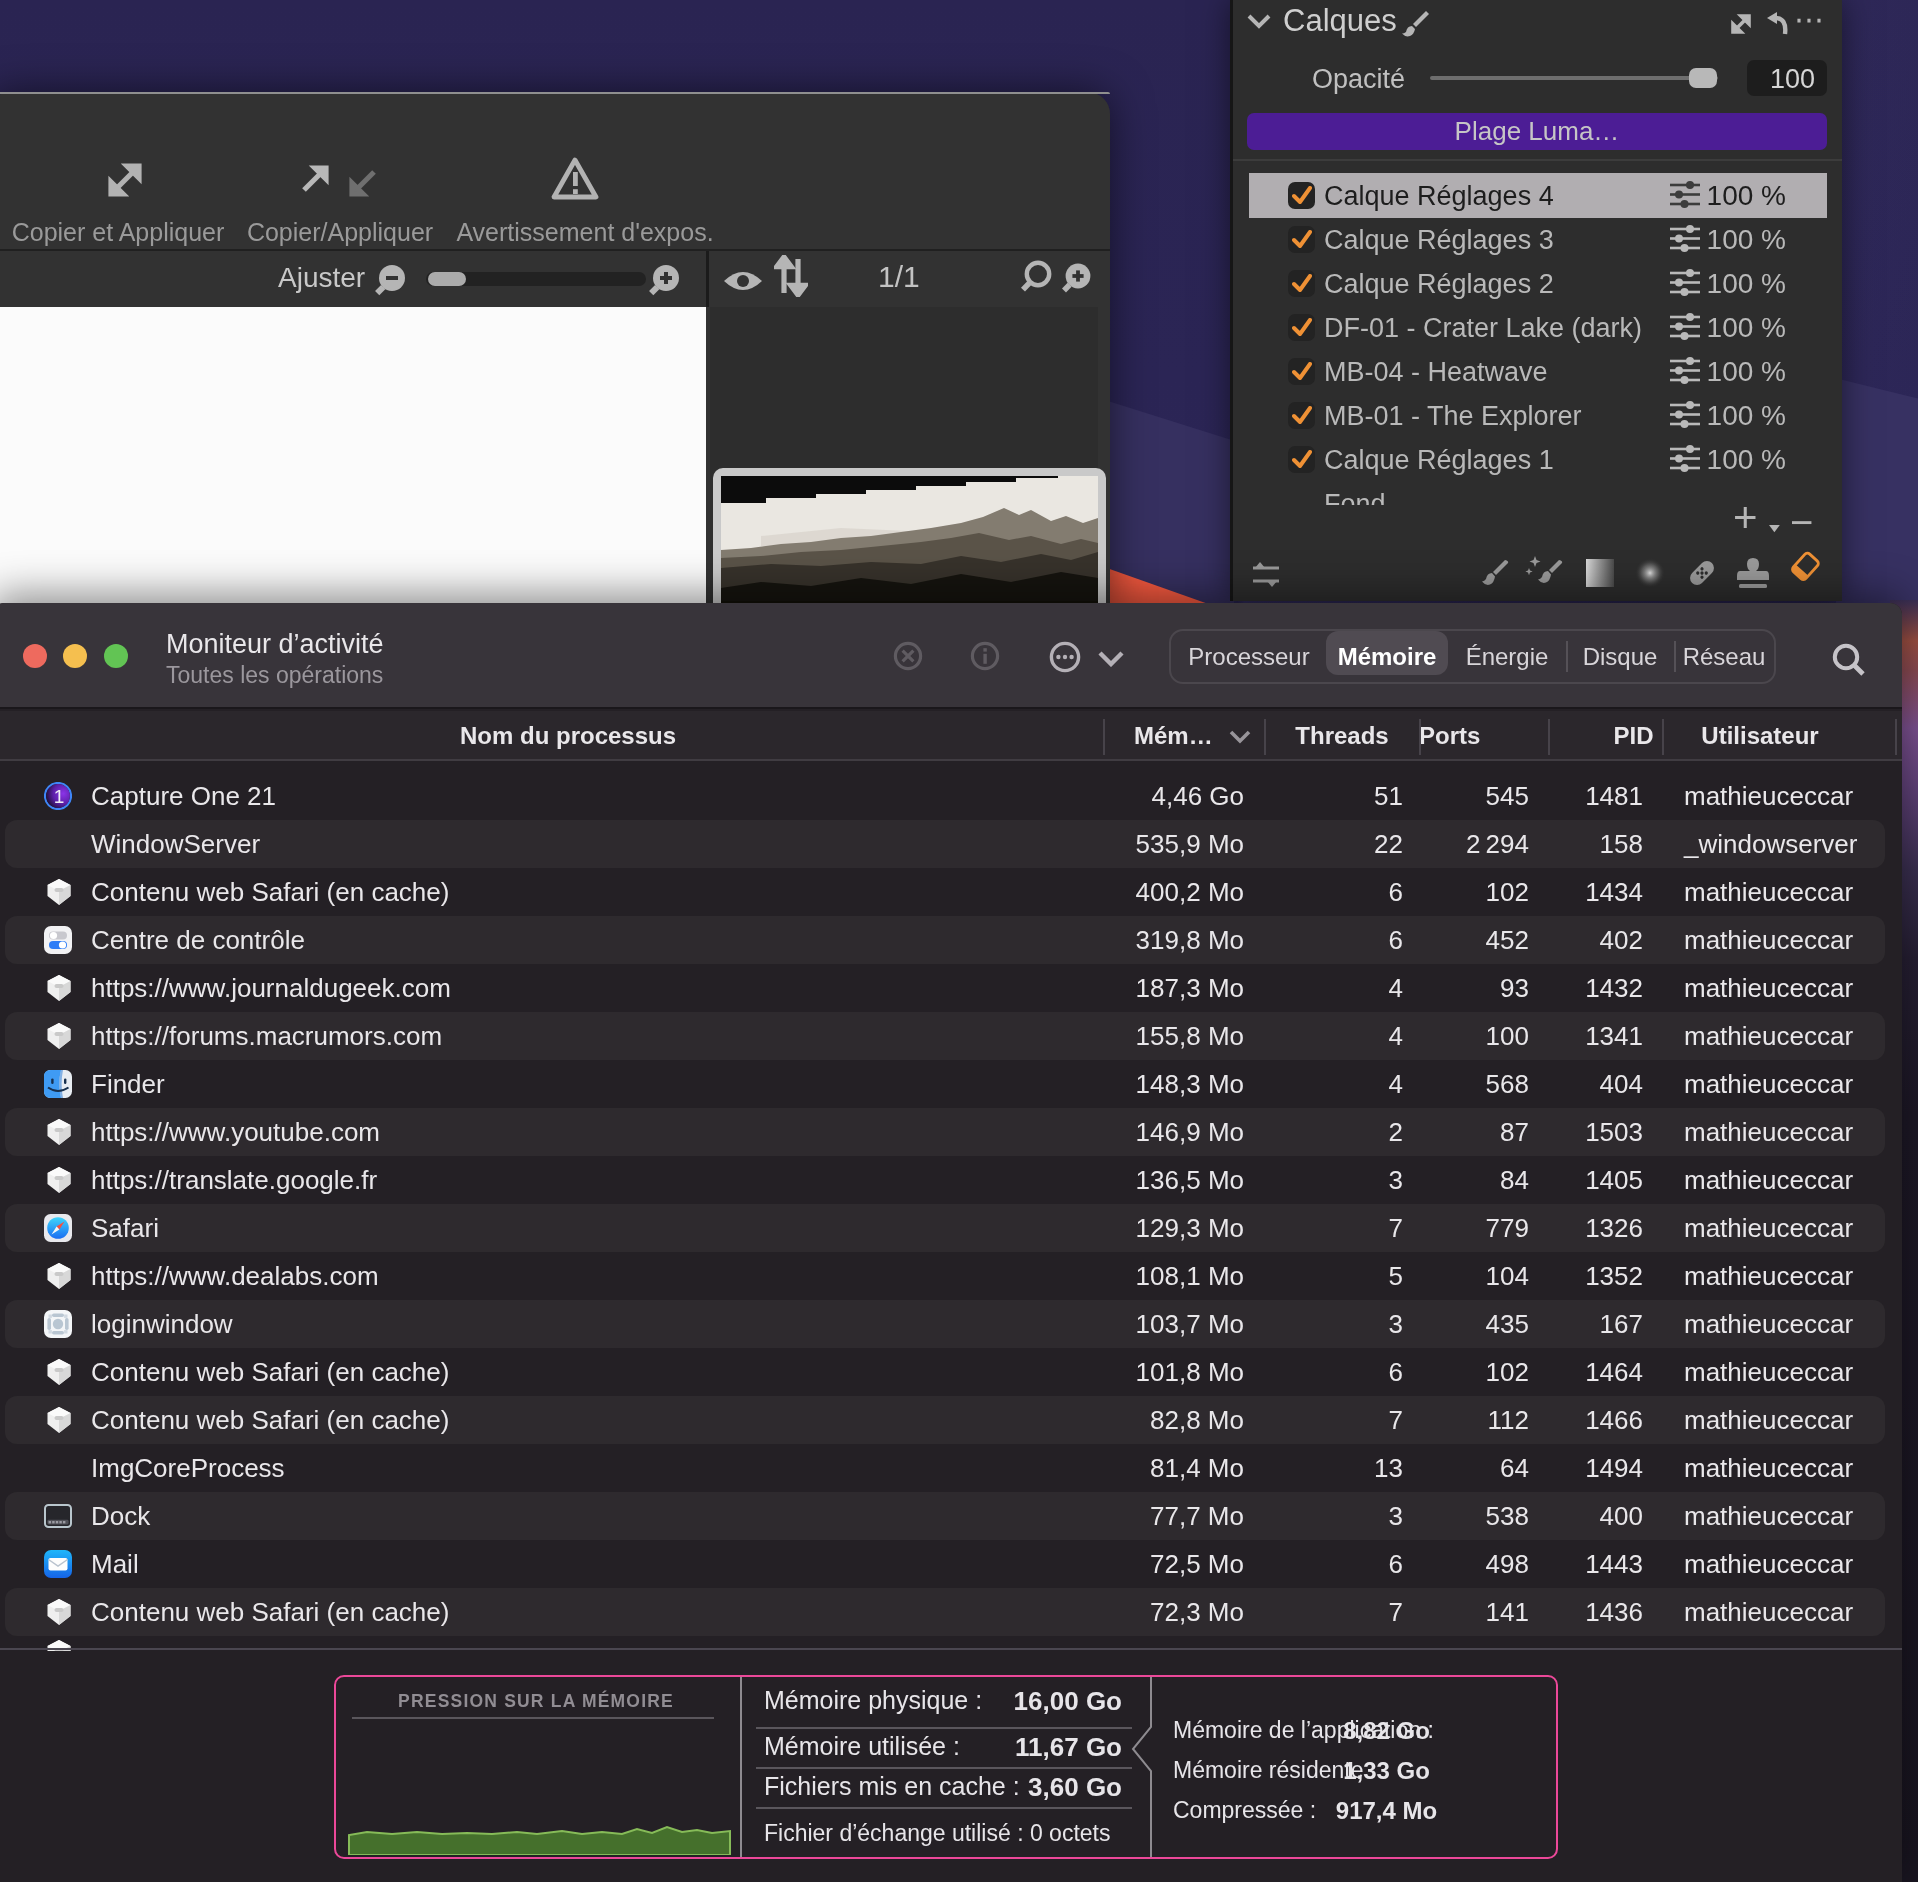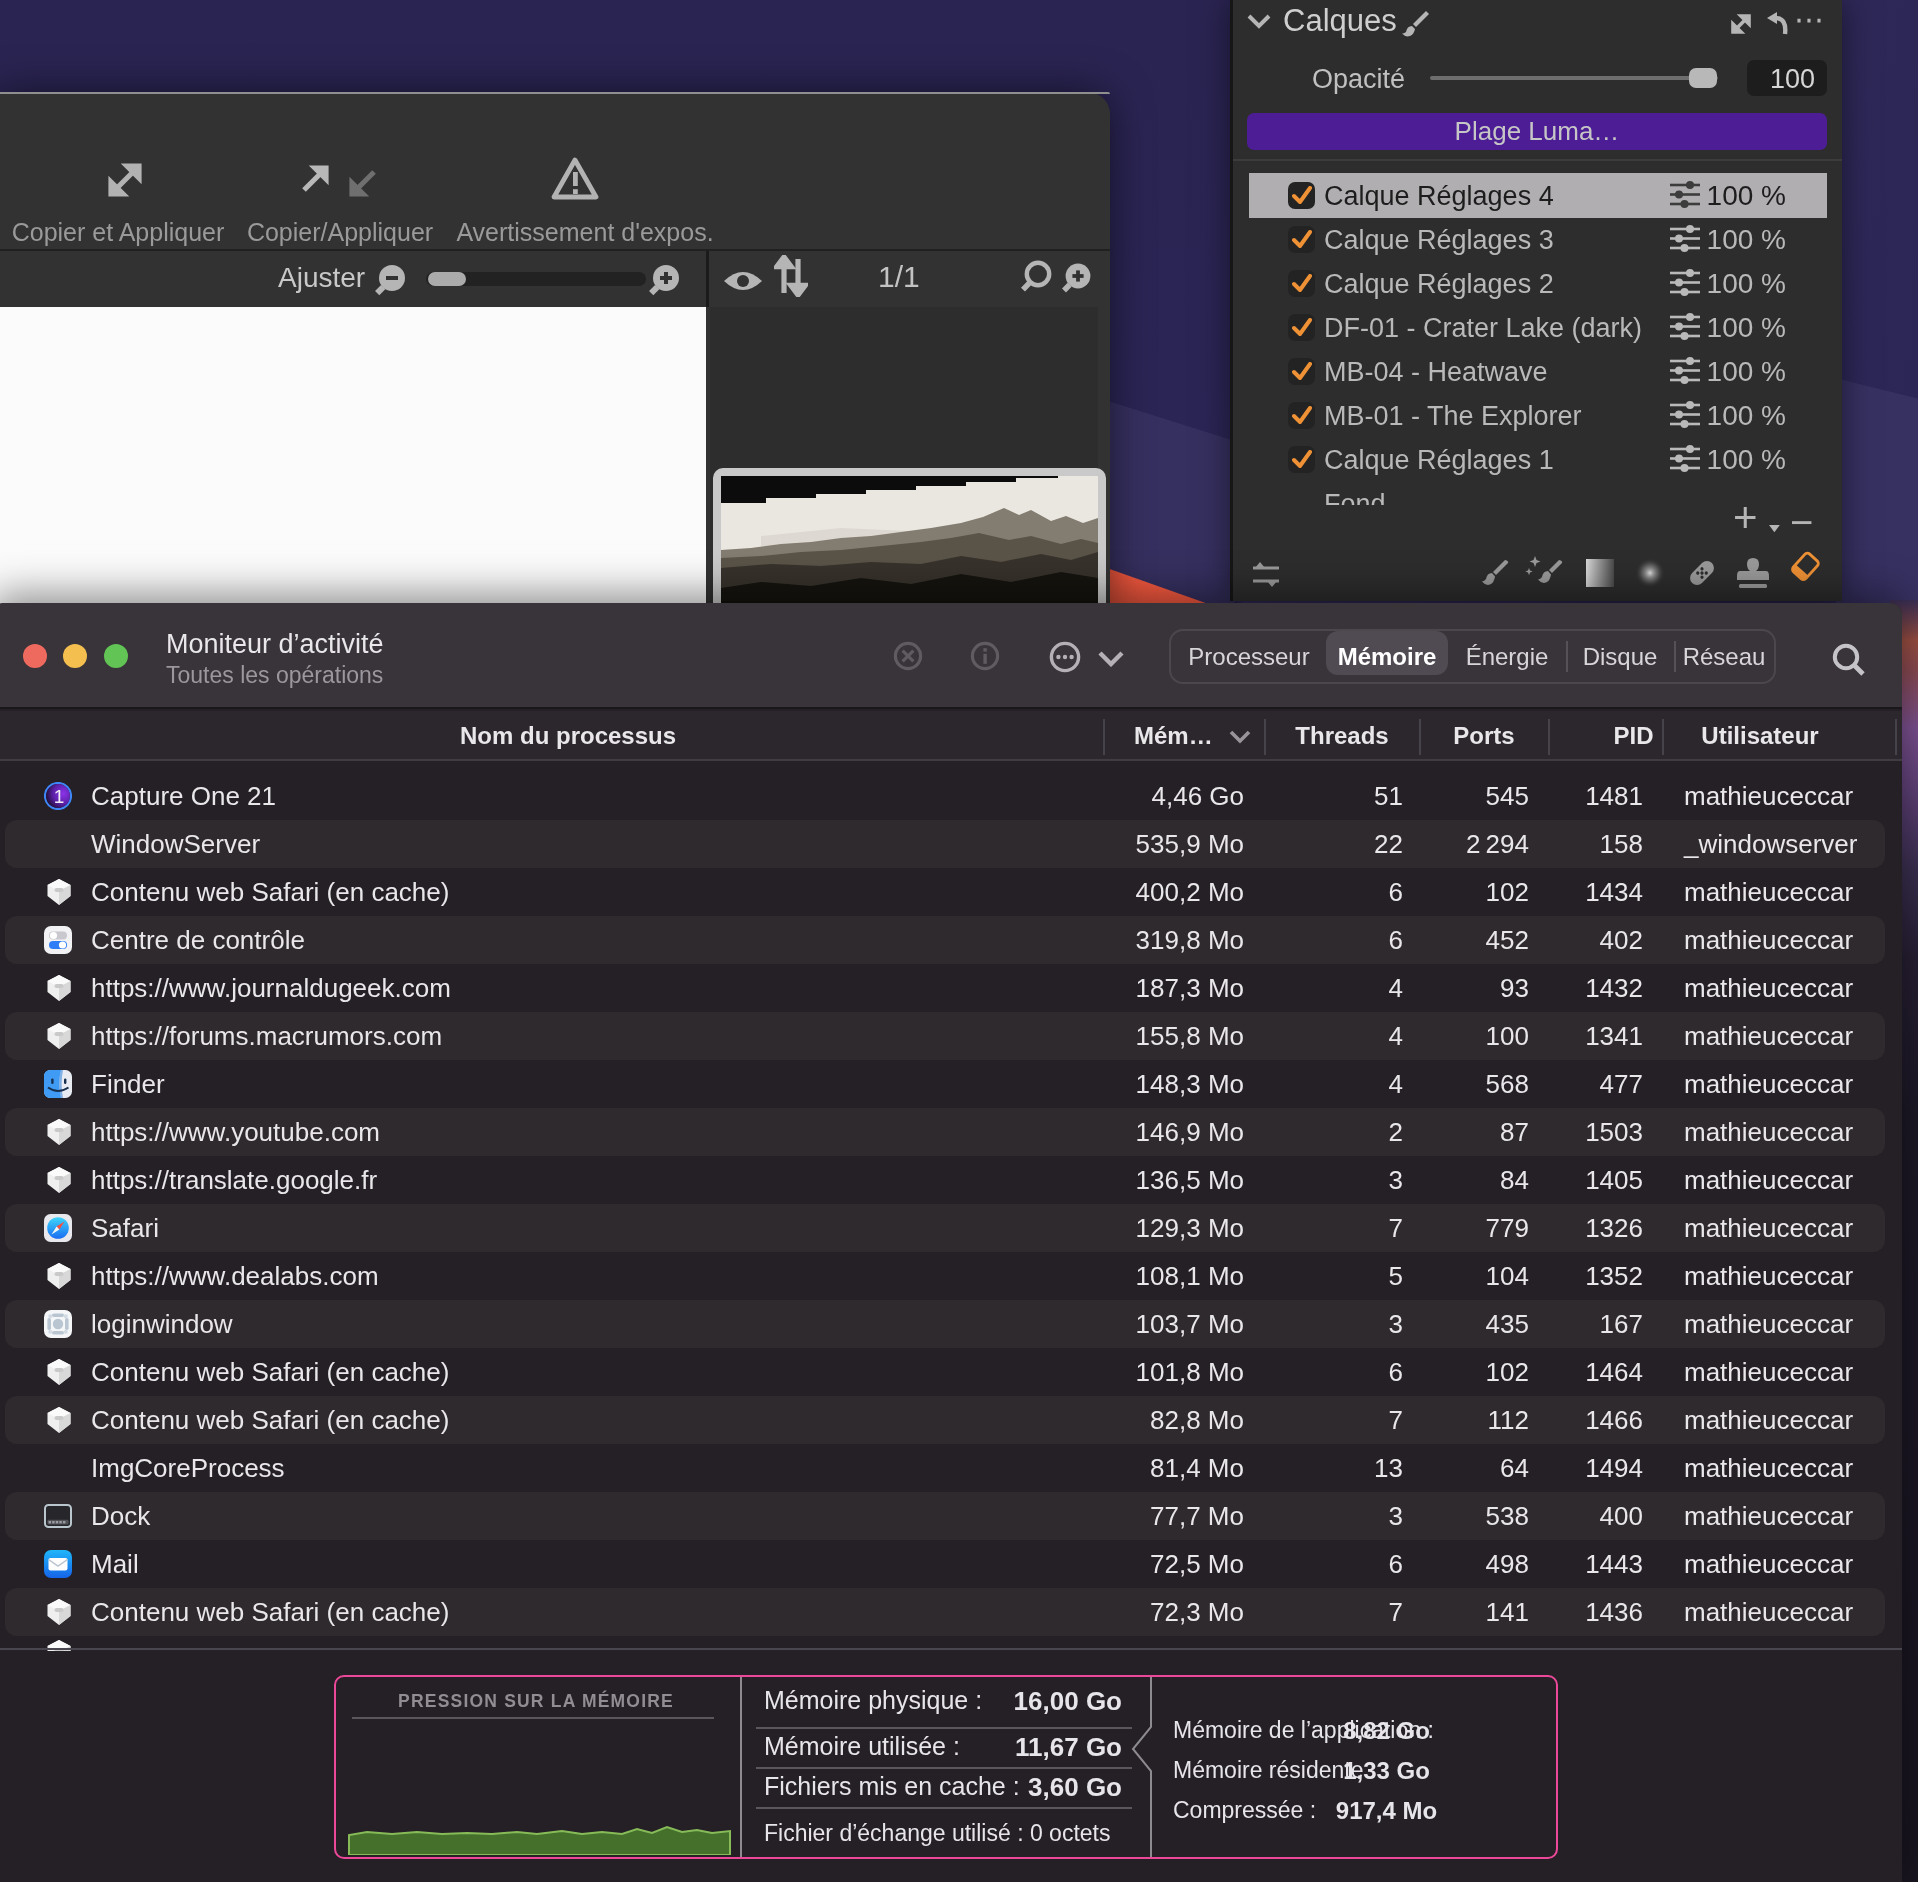--- a/index.html
+++ b/index.html
@@ -467,21 +467,21 @@
     <line x1="11" y1="11" x2="15.5" y2="15.5" stroke="#c6c3c8" stroke-width="2.4"></line>
   </svg>
 
   <div class="thead">
     <div class="h" style="left:468px;width:200px;text-align:center">Nom du processus</div>
     <div class="h" style="left:1142px">Mém…</div>
     <svg class="abs" style="left:1237px;top:19px" width="22" height="14" viewBox="0 0 11 7">
         <path d="M1 1 L5.5 5.5 L10 1" fill="none" stroke="#98949a" stroke-width="1.8"></path>
       </svg>
     <div class="h" style="left:1264px;width:172px;text-align:center">Threads</div>
-    <div class="h" style="left:1427px;width:130px;text-align:center">Ports</div>
+    <div class="h" style="left:1427px;width:130px;text-align:left">Ports</div>
     <div class="h" style="left:1584px;width:115px;text-align:center">PID</div>
     <div class="h" style="left:1670px;width:196px;text-align:center">Utilisateur</div>
     <div class="hd" style="left:1111px"></div>
     <div class="hd" style="left:1272px"></div>
     <div class="hd" style="left:1427px"></div>
     <div class="hd" style="left:1556px"></div>
     <div class="hd" style="left:1670px"></div>
     <div class="hd" style="left:1903px"></div>
   </div>
   <div id="rows">
@@ -576,21 +576,21 @@
           <path d="M6.5 0 L17 0 Q15.2 7 15.2 14 Q15.2 21 17 28 L6.5 28 Q0 28 0 21.5 L0 6.5 Q0 0 6.5 0 Z" fill="#3f9bf4"></path>
           <path d="M17 0 Q15.2 7 15.2 14 Q15.2 21 17 28 L19 28 Q17.6 21 17.6 14 Q17.6 7 19 0 Z" fill="#2f80d8" opacity=".55"></path>
           <rect x="7.2" y="8.4" width="2.4" height="5.6" rx="1.2" fill="#17304f"></rect>
           <rect x="20" y="8.4" width="2.4" height="5.6" rx="1.2" fill="#17304f"></rect>
           <path d="M4 17.5 Q14 24.5 24.5 17.5" fill="none" stroke="#17304f" stroke-width="2.1"></path>
         </svg>
         <div class="nm">Finder</div>
         <div class="c mem">148,3 Mo</div>
         <div class="c th">4</div>
         <div class="c po">568</div>
-        <div class="c pid">477</div>
+        <div class="c pid">404</div>
         <div class="c us">mathieuceccar</div>
       </div>
   <div class="prow alt" style="top:505px">
         <svg class="ic" style="left:40px" width="27" height="28" viewBox="0 0 27 28">
           <polygon points="13.5,1 25,7 25,18 13.5,27 2,18 2,7" fill="#efefef"></polygon>
           <polygon points="13.5,1 25,7 13.5,13 2,7" fill="#fafafa"></polygon>
           <polygon points="13.5,13 25,7 25,18 13.5,27" fill="#d8d8d8"></polygon>
           <rect x="9" y="10" width="9" height="4" rx="2" fill="#c9c9c9"></rect>
         </svg>
         <div class="nm">https://www.youtube.com</div>

